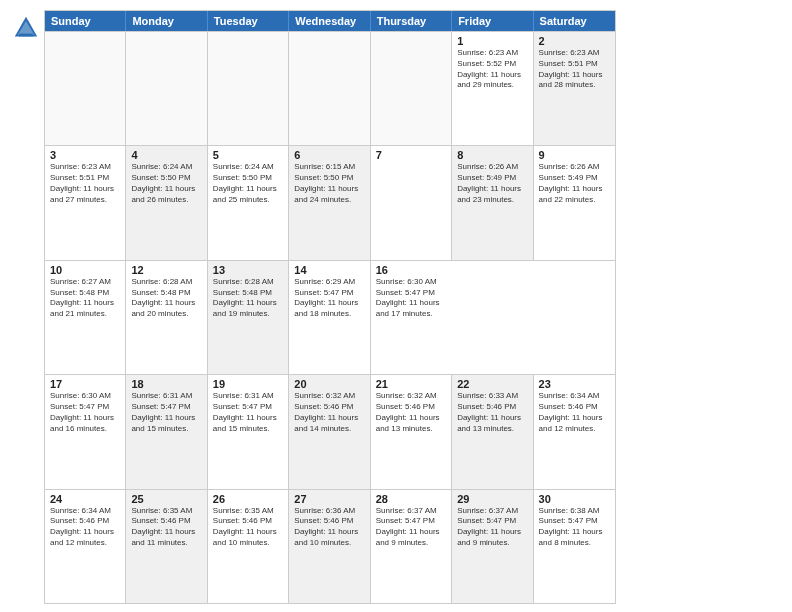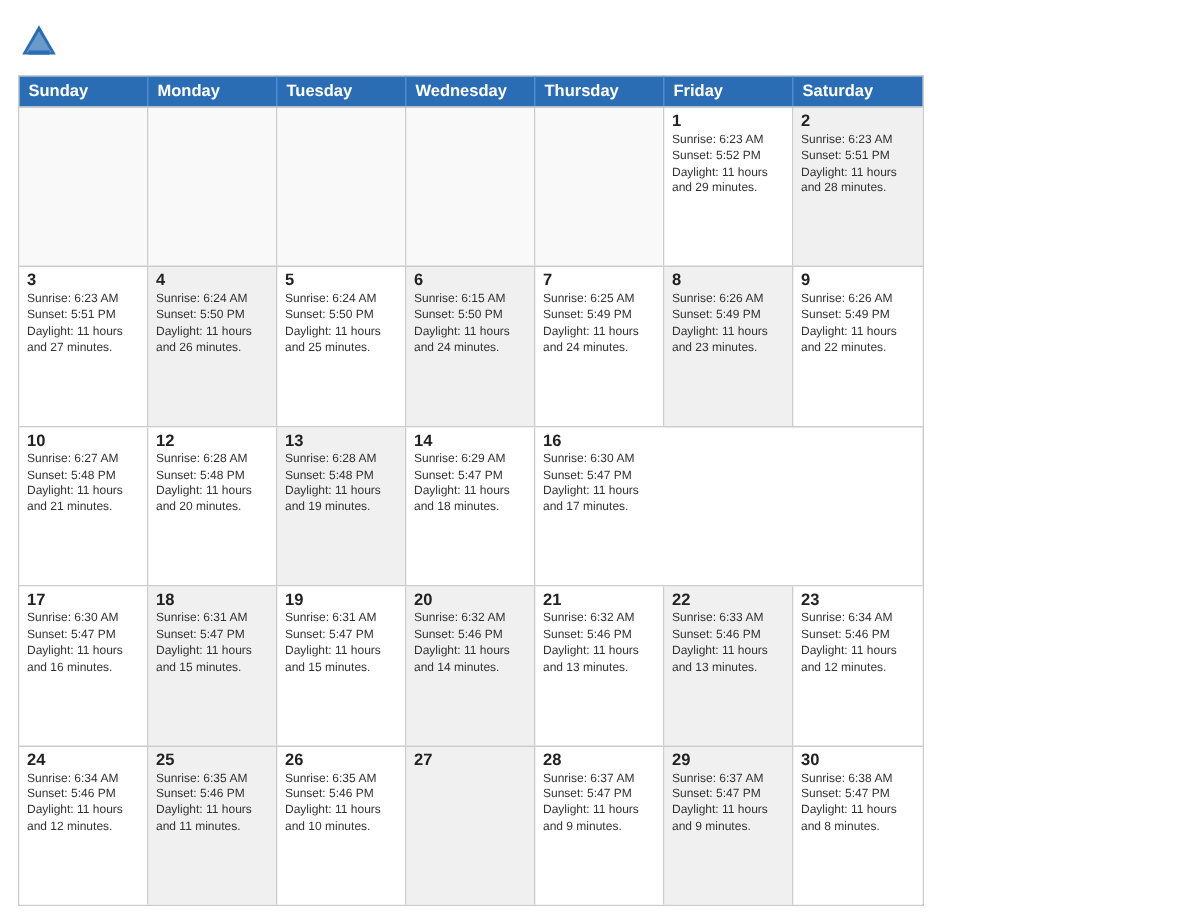--- a/index.html
+++ b/index.html
@@ -7,21 +7,21 @@
       font-family: Arial, sans-serif;
       background: #fff;
       width: 792px;
       height: 612px;
       overflow: hidden;
     }
     .page {
       width: 628px;
       height: 612px;
       display: flex;
-      flex-direction: column;
+      flex-direction: row;
       padding: 10px 12px 8px 12px;
       border-radius: 26px;
     }
     .header {
       display: flex;
       justify-content: space-between;
       align-items: flex-start;
       margin-bottom: 8px;
     }
     .logo {
@@ -191,24 +191,20 @@
           </div>
           <div class="cal-cell shaded">
             <span class="day-num">6</span>
             <div class="cell-info">Sunrise: 6:15 AM
 Sunset: 5:50 PM
 Daylight: 11 hours
 and 24 minutes.</div>
           </div>
           <div class="cal-cell">
             <span class="day-num">7</span>
-            <div class="cell-info">Sunrise: 6:25 AM
-Sunset: 5:49 PM
-Daylight: 11 hours
-and 24 minutes.</div>
           </div>
           <div class="cal-cell shaded">
             <span class="day-num">8</span>
             <div class="cell-info">Sunrise: 6:26 AM
 Sunset: 5:49 PM
 Daylight: 11 hours
 and 23 minutes.</div>
           </div>
           <div class="cal-cell">
             <span class="day-num">9</span>
@@ -323,20 +319,24 @@
           </div>
           <div class="cal-cell">
             <span class="day-num">26</span>
             <div class="cell-info">Sunrise: 6:35 AM
 Sunset: 5:46 PM
 Daylight: 11 hours
 and 10 minutes.</div>
           </div>
           <div class="cal-cell shaded">
             <span class="day-num">27</span>
+            <div class="cell-info">Sunrise: 6:36 AM
+Sunset: 5:46 PM
+Daylight: 11 hours
+and 10 minutes.</div>
           </div>
           <div class="cal-cell">
             <span class="day-num">28</span>
             <div class="cell-info">Sunrise: 6:37 AM
 Sunset: 5:47 PM
 Daylight: 11 hours
 and 9 minutes.</div>
           </div>
           <div class="cal-cell shaded">
             <span class="day-num">29</span>

